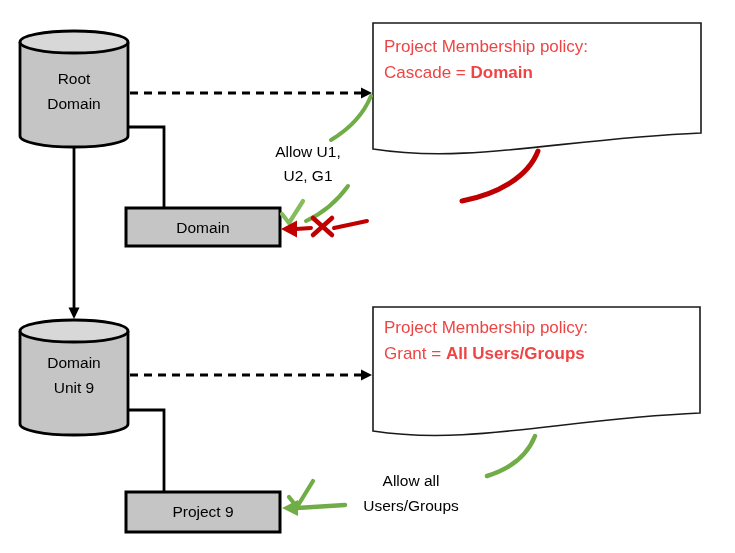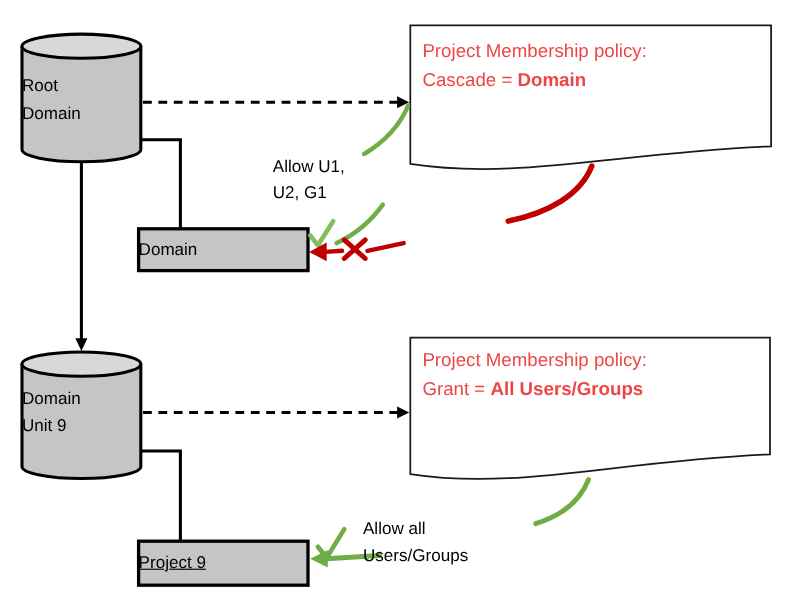--- a/index.html
+++ b/index.html
@@ -20,21 +20,21 @@
     left: 0;
     top: 0;
   }
   .lbl {
     position: absolute;
     color: #000000;
     font-size: 15.5px;
     white-space: pre-line;
     line-height: 23.5px;
   }
-  .center { text-align: left; }
+  .center { text-align: center; }
   .node-label { line-height: 24.5px; }
   .doc-text {
     position: absolute;
     color: #ef4444;
     font-size: 17px;
     line-height: 25.5px;
   }
   .doc-line b { font-weight: bold; }
   .green { stroke: #70AD47; }
   .green-light { stroke: #85BD5E; }
@@ -86,21 +86,21 @@
     <path d="M 345 505 L 297 508" fill="none" class="green" stroke-width="4.5" stroke-linecap="round"></path>
     <polygon points="282,508 298,500 298,516" fill="#70AD47"></polygon>
     <path d="M 289 497 L 297 507 L 313 481" fill="none" class="green" stroke-width="4.2" stroke-linecap="round" stroke-linejoin="round"></path>
   </svg>
 
   <div class="lbl center node-label" style="left:20px; top:67px; width:108px;">Root
 Domain</div>
   <div class="lbl center node-label" style="left:20px; top:351px; width:108px;">Domain
 Unit 9</div>
   <div class="lbl center" style="left:126px; top:216px; width:154px;">Domain</div>
-  <div class="lbl center" style="left:126px; top:500px; width:154px;text-decoration:underline;">Project 9</div>
+  <div class="lbl center" style="left:126px; top:500px; width:154px;">Project 9</div>
 
   <div class="doc-text" style="left:384px; top:34px; width:305px;">
     <div class="doc-line">Project Membership policy:</div>
     <div class="doc-line"><span>Cascade = </span><b>Domain</b></div>
   </div>
 
   <div class="doc-text" style="left:384px; top:315px; width:305px;">
     <div class="doc-line">Project Membership policy:</div>
     <div class="doc-line"><span>Grant = </span><b>All Users/Groups</b></div>
   </div>

